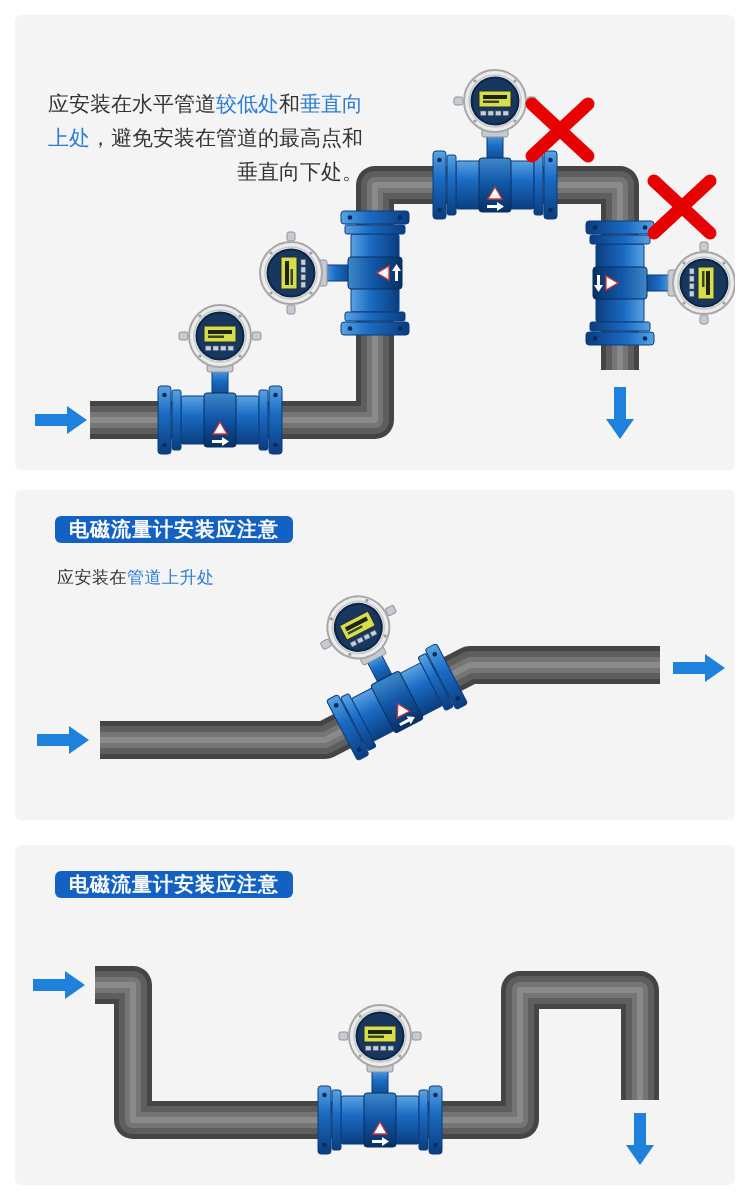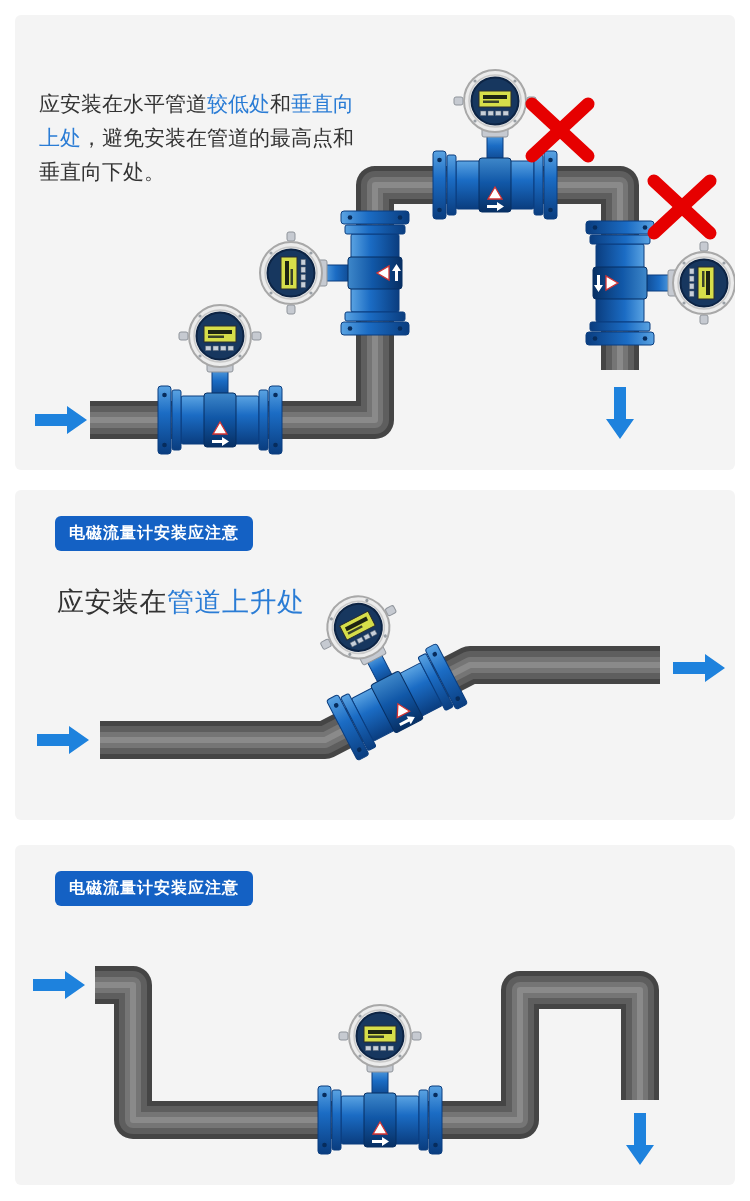--- a/index.html
+++ b/index.html
@@ -19,34 +19,35 @@
   }
   .panel-1 { height:455px; }
   .panel-2 { height:330px; margin-top:20px; }
   .panel-3 { height:340px; margin-top:25px; }
   .diagram { position:absolute; left:0; top:0; width:100%; height:100%; display:block; }
 
   .p1-text {
     position:absolute; left:24px; top:72px; width:324px;
     font-size:21px; line-height:1.62; z-index:2;
     color: var(--body-text,#333333);
+    text-align: right;
   }
   .hl { color: var(--highlight-text,#2a7cd5); }
 
   .badge {
     position:absolute; left:40px; top:26px; z-index:2;
     display:inline-block;
     background: var(--badge-bg,#1461c4);
     color: var(--badge-text,#ffffff);
-    font-size:16px; font-weight:bold; letter-spacing:1px;
-    padding:7px 14px; border-radius:6px;
+    font-size:20px; font-weight:bold; letter-spacing:1px;
+    padding:0 14px; border-radius:6px;
   }
   .sub {
-    position:absolute; left:42px; top:94px; z-index:2;
-    font-size:27px; letter-spacing:0.5px;
+    position:absolute; left:42px; top:76px; z-index:2;
+    font-size:17px; letter-spacing:0.5px;
     color: var(--body-text,#333333);
   }
 
   
   .pipe-o { fill:none; stroke:var(--pipe-dark,#454545);  stroke-width:38; stroke-linejoin:round; }
   .pipe-m { fill:none; stroke:var(--pipe-mid,#5e5e5e);   stroke-width:28; stroke-linejoin:round; }
   .pipe-l { fill:none; stroke:var(--pipe-light,#757575); stroke-width:16; stroke-linejoin:round; }
   .pipe-s { fill:none; stroke:var(--pipe-sheen,#8a8a8a); stroke-width:6;  stroke-linejoin:round; }
 
   .xs { stroke:var(--x-red,#e60000); stroke-width:13; stroke-linecap:round; fill:none; }

